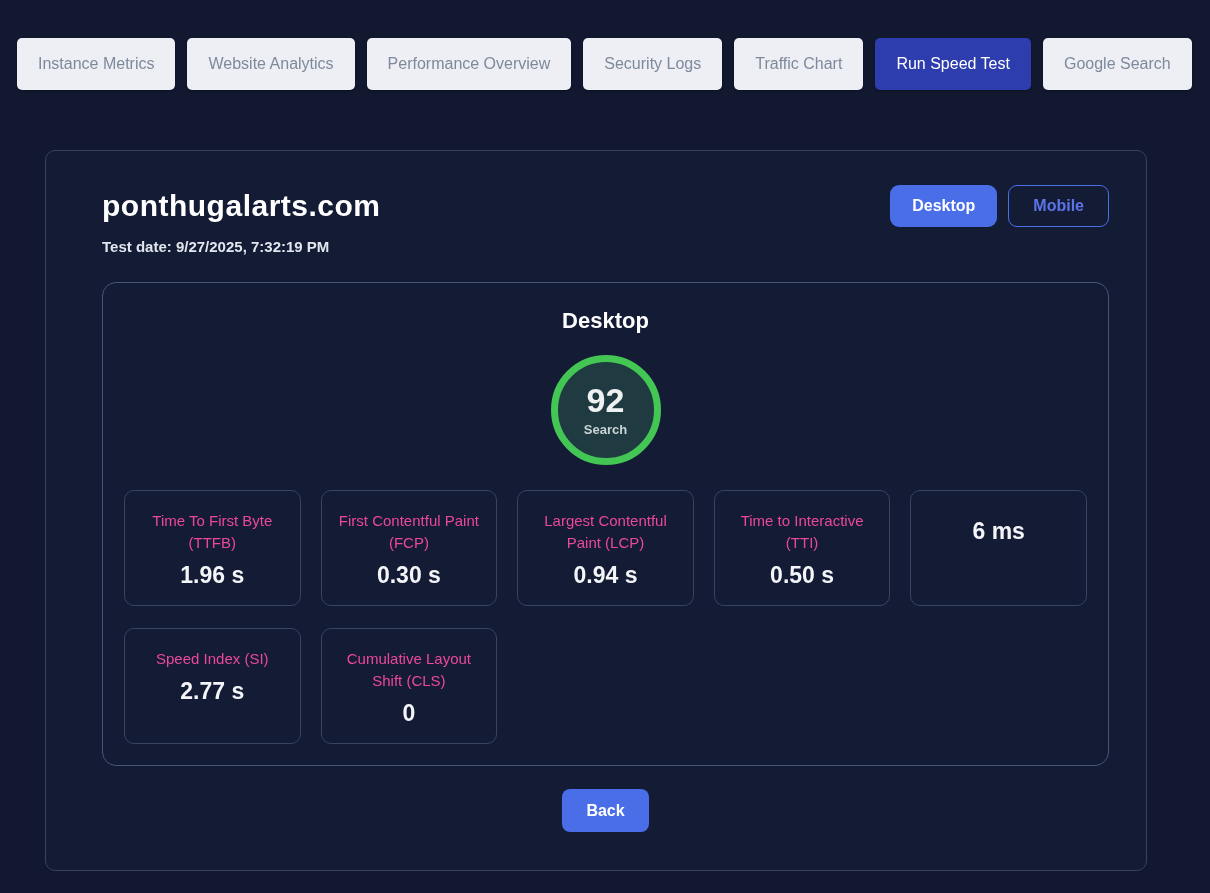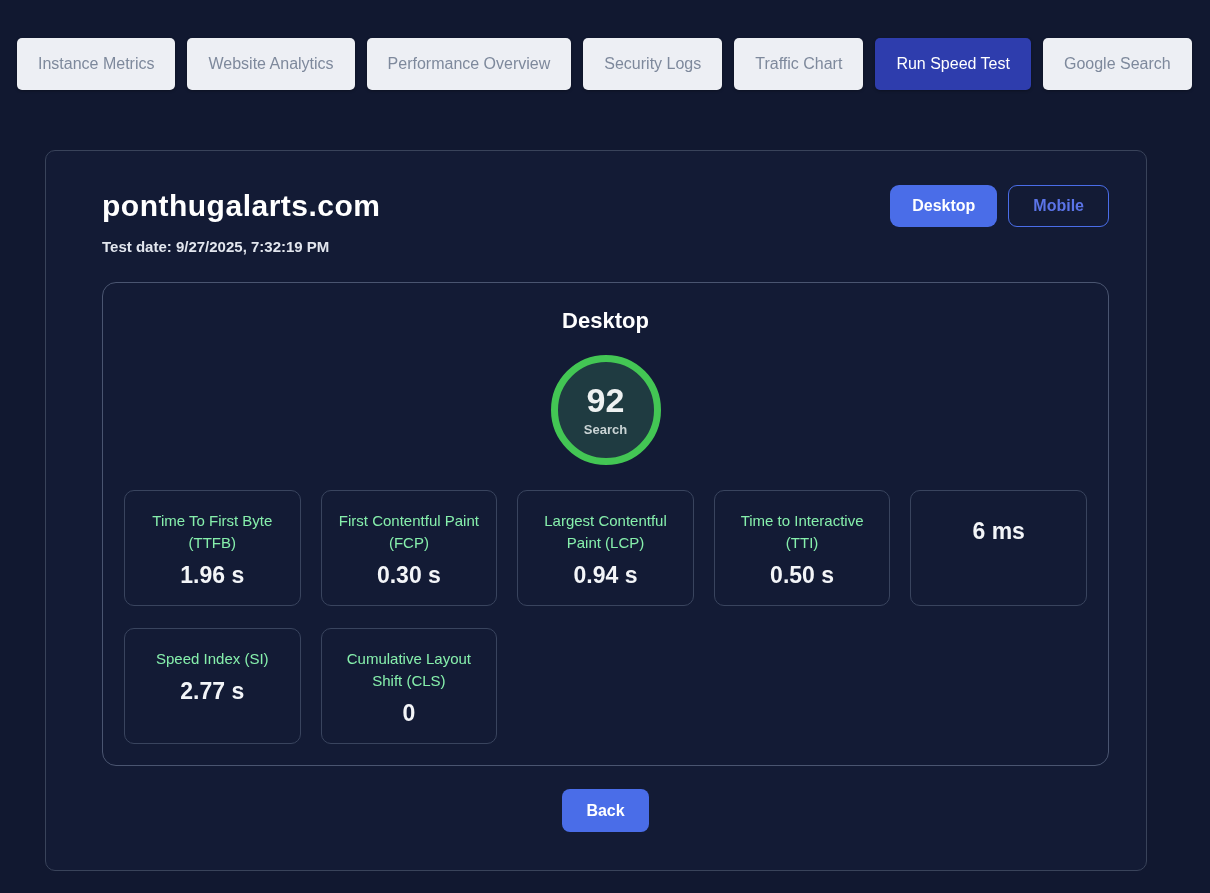--- a/index.html
+++ b/index.html
@@ -134,21 +134,21 @@
   .metric-card {
     height: 116px;
     border: 1px solid #39445e;
     border-radius: 10px;
     text-align: center;
     padding: 19px 12px 0 12px;
   }
   .metric-label {
     font-size: 15px;
     line-height: 22px;
-    color: #86efac;
+    color: #ec4899;
   }
   .metric-value {
     margin-top: 8px;
     font-size: 23px;
     font-weight: 800;
     color: #f3f5f8;
   }
 
   .back-btn {
     display: block;

